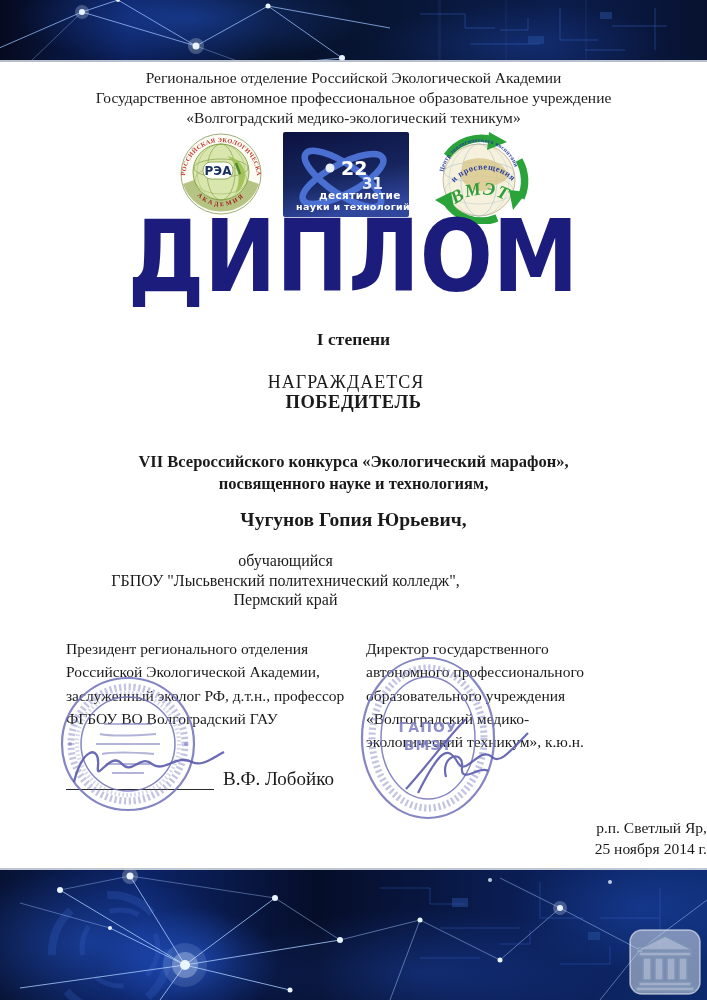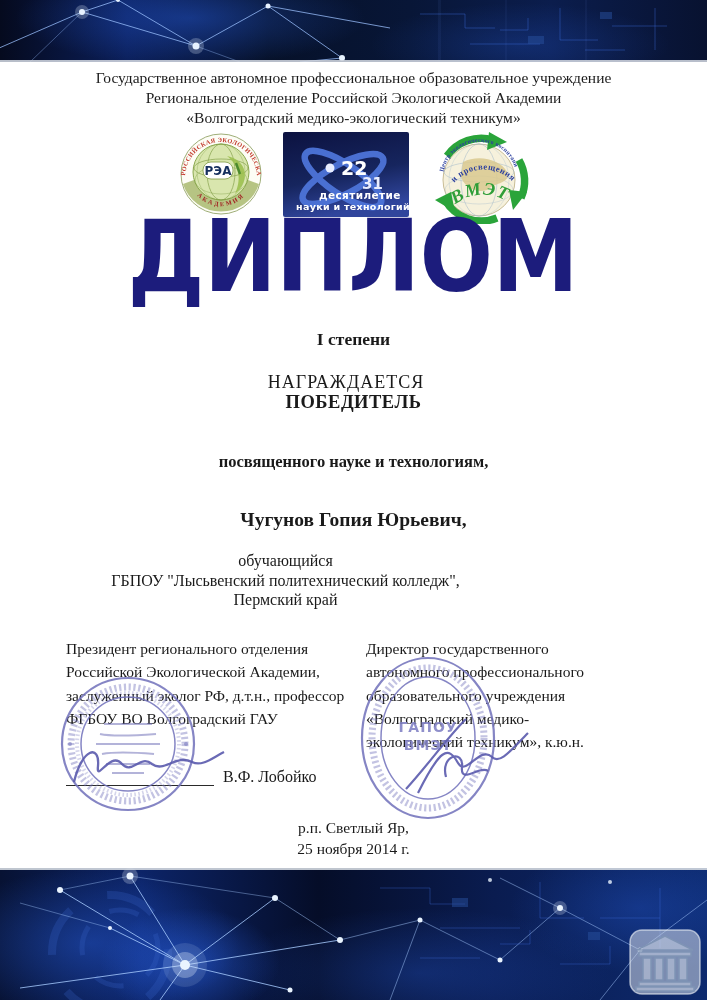--- a/index.html
+++ b/index.html
@@ -31,27 +31,27 @@
   .contest{position:absolute;top:451px;left:0;width:707px;text-align:center;
     font-size:16.5px;font-weight:bold;line-height:22px;}
   .recipient-name{position:absolute;top:509px;left:0;width:707px;text-align:center;
     font-size:19.5px;font-weight:bold;}
   .recipient-info{position:absolute;top:551px;left:0;width:571px;text-align:center;
     font-size:16px;line-height:19.5px;}
 
   .sig-title{position:absolute;top:637px;font-size:15.5px;line-height:23.3px;text-align:left;}
   .sig-title.left{left:66px;width:280px;}
   .sig-title.right{left:366px;width:258px;}
-  .sig-row{position:absolute;top:768px;height:24px;font-size:16px;white-space:nowrap;}
+  .sig-row{position:absolute;top:768px;height:24px;font-size:19px;white-space:nowrap;}
   .sig-row.left{left:66px;}
   .sig-row.right{left:366px;}
   .sig-line{display:inline-block;width:148px;height:17px;border-bottom:1.4px solid #2a2a2a;vertical-align:bottom;}
   .sig-name{margin-left:9px;}
 
-  .doc-footer{position:absolute;top:817px;left:0;width:707px;text-align:center;
+  .doc-footer{position:absolute;top:817px;left:0;width:707px;text-align:right;
     font-size:15.5px;line-height:21px;}
 
   .stamp{position:absolute;pointer-events:none;opacity:.88;}
   .stamp.left{left:56px;top:672px;}
   .stamp.right{left:356px;top:654px;}
   .autograph{position:absolute;pointer-events:none;}
   .autograph.left{left:60px;top:720px;}
   .autograph.right{left:388px;top:703px;}
   .watermark{position:absolute;left:629px;top:929px;}
 </style>
@@ -96,22 +96,22 @@
     </g>
     <rect x="528" y="36" width="16" height="8" fill="#274f9e" opacity=".5"></rect>
     <rect x="600" y="12" width="12" height="7" fill="#274f9e" opacity=".5"></rect>
     <rect x="438" y="0" width="3" height="62" fill="#6fa0ff" opacity=".07"></rect>
     <rect x="505" y="0" width="2" height="62" fill="#6fa0ff" opacity=".05"></rect>
     <rect x="585" y="0" width="2" height="62" fill="#6fa0ff" opacity=".06"></rect>
     <rect x="0" y="60" width="707" height="2" fill="#ccd2dc" opacity=".9"></rect>
   </svg>
 
   <div class="doc-header">
+    <div>Региональное отделение Российской Экологической Академии</div>
     <div>Государственное автономное профессиональное образовательное учреждение</div>
-    <div>Региональное отделение Российской Экологической Академии</div>
     <div>«Волгоградский медико-экологический техникум»</div>
   </div>
 
   <div class="logos-row">
 
     <svg width="92" height="84" viewBox="0 0 92 84">
       <defs>
         <path id="reaTopArc" d="M10,46 A36,36 0 0 1 82,46" fill="none"></path>
         <path id="reaBotArc" d="M15,50 A32,32 0 0 0 77,50" fill="none"></path>
       </defs>
@@ -191,20 +191,21 @@
       </text>
     </svg>
   </div>
 
   <div class="title"><span>ДИПЛОМ</span></div>
   <div class="degree">I степени</div>
   <div class="awarded">НАГРАЖДАЕТСЯ</div>
   <div class="winner">ПОБЕДИТЕЛЬ</div>
 
   <div class="contest">
+    <div>VII Всероссийского конкурса «Экологический марафон»,</div>
     <div>посвященного науке и технологиям,</div>
   </div>
 
   <div class="recipient-name">Чугунов Гопия Юрьевич,</div>
   <div class="recipient-info">
     <div>обучающийся</div>
     <div>ГБПОУ "Лысьвенский политехнический колледж",</div>
     <div>Пермский край</div>
   </div>
 

